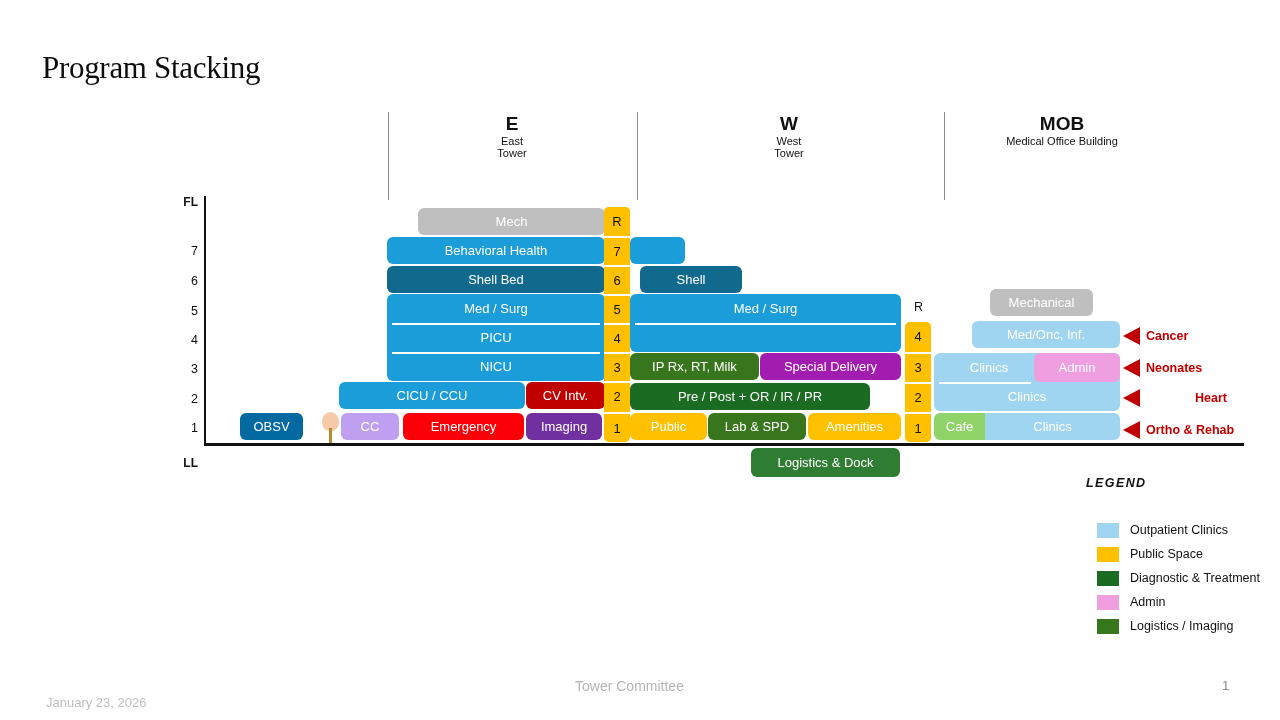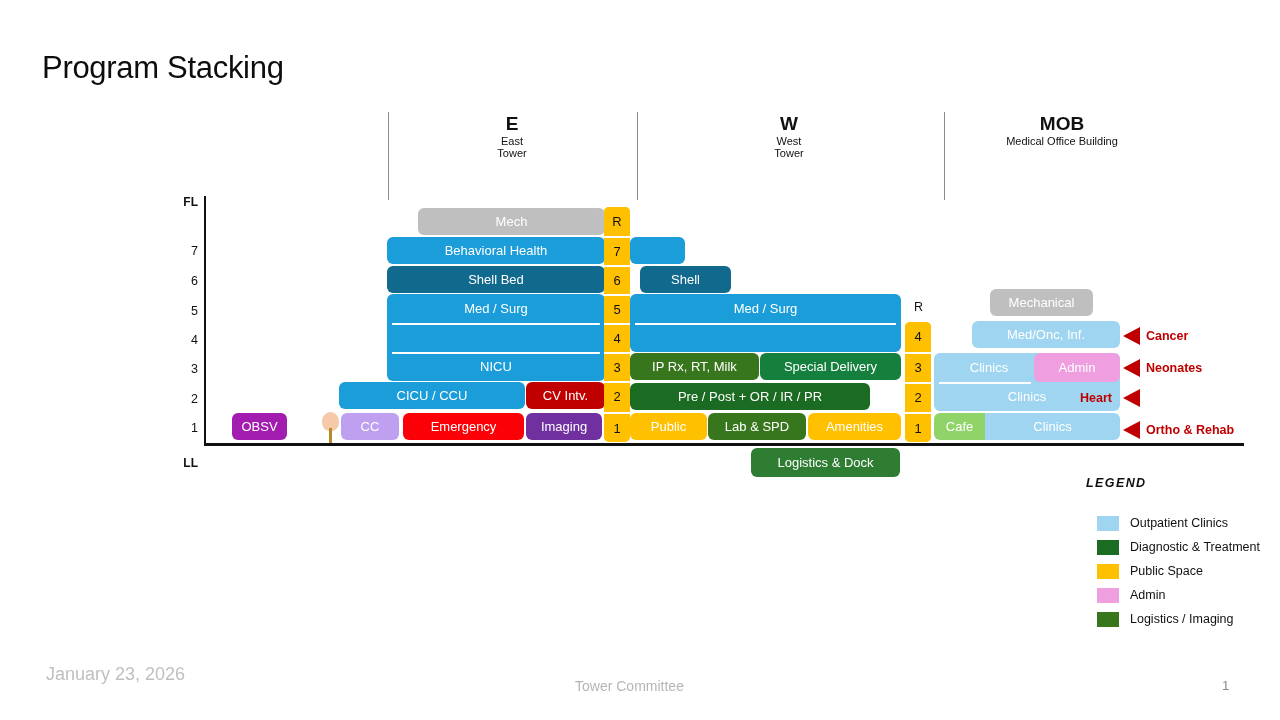--- a/index.html
+++ b/index.html
@@ -10,20 +10,21 @@
     overflow:hidden;
     position:relative;
   }
   .slide{position:absolute;inset:0;}
 
   
   #page-title{
     position:absolute;left:42px;top:50px;
     font-size:31px;font-weight:400;color:#0d0d0d;
     letter-spacing:-0.3px;
+    font-family:Liberation Serif, serif;
   }
 
   
   .tower-head{position:absolute;text-align:center;color:#111;}
   .tower-code{font-size:19px;font-weight:bold;line-height:22px;}
   .tower-sub{font-size:11px;font-weight:400;line-height:12px;}
   .tower-rule{position:absolute;width:1px;background:#8a8a8a;}
 
   
   #axis-line{position:absolute;left:204px;top:196px;width:2px;height:248px;background:#111;}
@@ -65,31 +66,31 @@
 
   
   .tree{position:absolute;}
   .tree .crown{position:absolute;left:0;top:0;width:17px;height:19px;
     background:#f6c9a8;border-radius:50% 50% 45% 45%;}
   .tree .trunk{position:absolute;left:7px;top:16px;width:3px;height:15px;background:#b58a2a;}
 
   
   #legend{position:absolute;left:1086px;top:476px;width:190px;}
   #legend-title{font-size:12.5px;font-weight:bold;font-style:italic;
-    letter-spacing:1.4px;color:#111;margin-bottom:21px;}
+    letter-spacing:1.4px;color:#111;margin-bottom:28px;}
   .legend-row{display:flex;align-items:center;height:24px;}
   .sw{width:22px;height:15px;flex:0 0 auto;}
   .sw-split{display:flex;width:33px;flex:0 0 auto;}
   .sw-split i{display:block;height:15px;}
   .legend-label{font-size:12.5px;color:#111;margin-left:11px;white-space:nowrap;}
   .legend-row .sw{margin-left:11px;}
   .legend-row .sw-split{margin-left:0;}
 
   
-  #footer-date{position:absolute;left:46px;top:664px;font-size:18px;color:#bfbfbf;}
+  #footer-date{position:absolute;left:46px;top:695px;font-size:13px;color:#bfbfbf;}
   #footer-center{position:absolute;left:575px;top:678px;font-size:14px;color:#b5b5b5;}
   #page-number{position:absolute;left:1222px;top:678px;font-size:13px;color:#8a8a8a;}
 
   #logos{position:absolute;left:920px;top:668px;display:flex;align-items:center;height:30px;}
   .logo-sb{font-size:9px;font-weight:bold;line-height:10px;color:#6b6b6b;letter-spacing:0.6px;}
   .logo-div{width:1px;height:24px;background:#cfcfcf;margin:0 10px;}
   .logo-gensler{font-size:19px;font-weight:bold;color:#e03127;letter-spacing:-0.4px;}
   .logo-im{display:flex;align-items:center;}
   .logo-im-mark{font-size:21px;font-weight:bold;color:#e0457b;line-height:20px;
     font-family:"Liberation Serif",serif;margin-right:5px;}
@@ -150,33 +151,36 @@
 
   <div class="bar" style="left:387px;top:266px;width:218px;background:#11698e;">
     <span>Shell  Bed</span>
   </div>
 
   <div style="position:absolute;left:387px;top:294px;width:218px;height:87px;background:#1b9dd9;border-radius:6px;"></div>
   <div class="bar" style="left:387px;top:294px;width:218px;height:29px;background:transparent;">
     <span>Med / Surg</span>
   </div>
   <div class="hair" style="left:392px;top:323px;width:208px;"></div>
+  <div class="bar" style="left:387px;top:323px;width:218px;height:29px;background:transparent;">
+    <span>PICU</span>
+  </div>
   <div class="hair" style="left:392px;top:352px;width:208px;"></div>
   <div class="bar" style="left:387px;top:352px;width:218px;height:29px;background:transparent;">
     <span>NICU</span>
   </div>
 
   <div class="bar" style="left:339px;top:382px;width:186px;background:#1b9dd9;">
     <span>CICU / CCU</span>
   </div>
   <div class="bar" style="left:526px;top:382px;width:79px;background:#c00000;">
     <span>CV Intv.</span>
   </div>
 
-  <div class="bar" style="left:232px;top:413px;width:55px;background:#a21caf;">
+  <div class="bar" style="left:240px;top:413px;width:63px;background:#0369a1;">
     <span>OBSV</span>
   </div>
   <div class="tree" style="left:322px;top:412px;width:18px;height:31px;">
     <span class="crown"></span>
     <span class="trunk"></span>
   </div>
   <div class="bar" style="left:341px;top:413px;width:58px;background:#bf9ff0;">
     <span>CC</span>
   </div>
   <div class="bar" style="left:403px;top:413px;width:121px;background:#fb0007;">
@@ -189,34 +193,34 @@
   <div style="position:absolute;left:604px;top:207px;width:26px;height:234px;background:#ffc000;border-radius:5px;"></div>
   <div class="spine-cell top" style="left:604px;top:207px;">R</div>
   <div class="spine-cell sep" style="left:604px;top:236px;">7</div>
   <div class="spine-cell sep" style="left:604px;top:265px;">6</div>
   <div class="spine-cell sep" style="left:604px;top:294px;">5</div>
   <div class="spine-cell sep" style="left:604px;top:323px;">4</div>
   <div class="spine-cell sep" style="left:604px;top:352px;">3</div>
   <div class="spine-cell sep" style="left:604px;top:381px;">2</div>
   <div class="spine-cell sep bot" style="left:604px;top:412px;height:30px;">1</div>
 
-  <div class="bar" style="left:640px;top:266px;width:91px;background:#11698e;">
+  <div class="bar" style="left:640px;top:266px;width:102px;background:#11698e;">
     <span>Shell</span>
   </div>
 
   <div style="position:absolute;left:630px;top:294px;width:271px;height:58px;background:#1b9dd9;border-radius:6px;"></div>
   <div class="bar" style="left:630px;top:294px;width:271px;height:29px;background:transparent;">
     <span>Med / Surg</span>
   </div>
   <div class="hair" style="left:635px;top:323px;width:261px;"></div>
 
   <div class="bar" style="left:630px;top:353px;width:129px;background:#38761d;">
     <span>IP Rx, RT, Milk</span>
   </div>
-  <div class="bar" style="left:760px;top:353px;width:141px;background:#15803d;">
+  <div class="bar" style="left:760px;top:353px;width:141px;background:#a21caf;">
     <span>Special Delivery</span>
   </div>
 
   <div class="bar" style="left:630px;top:383px;width:240px;background:#1c6b22;">
     <span>Pre / Post + OR / IR / PR</span>
   </div>
 
   <div class="bar" style="left:630px;top:413px;width:77px;background:#ffc000;">
     <span class="dark-text" style="color:#ffffff">Public</span>
   </div>
@@ -264,42 +268,42 @@
     <span>Clinics</span>
   </div>
 
   <div class="arrow" style="left:1123px;top:327px;"></div>
   <div class="callout" style="left:1146px;top:329px;">Cancer</div>
 
   <div class="arrow" style="left:1123px;top:359px;"></div>
   <div class="callout" style="left:1146px;top:361px;">Neonates</div>
 
   <div class="arrow" style="left:1123px;top:389px;"></div>
-  <div class="callout" style="left:1080px;top:391px;">Heart</div>
+  <div class="callout" style="left:1195px;top:391px;">Heart</div>
 
   <div class="arrow" style="left:1123px;top:421px;"></div>
   <div class="callout" style="left:1146px;top:423px;">Ortho &amp; Rehab</div>
 
   <div id="legend">
     <div id="legend-title">LEGEND</div>
 
     <div class="legend-row">
       <span class="sw" style="background:#9fd5f0;"></span>
       <span class="legend-label">Outpatient Clinics</span>
     </div>
 
 
     <div class="legend-row">
+      <span class="sw" style="background:#ffc000;"></span>
+      <span class="legend-label">Public Space</span>
+    </div>
+
+    <div class="legend-row">
       <span class="sw" style="background:#1c6b22;"></span>
       <span class="legend-label">Diagnostic &amp; Treatment</span>
-    </div>
-
-    <div class="legend-row">
-      <span class="sw" style="background:#ffc000;"></span>
-      <span class="legend-label">Public Space</span>
     </div>
 
     <div class="legend-row">
       <span class="sw" style="background:#ef9fe0;"></span>
       <span class="legend-label">Admin</span>
     </div>
 
     <div class="legend-row">
       <span class="sw" style="background:#38761d;"></span>
       <span class="legend-label">Logistics / Imaging</span>

